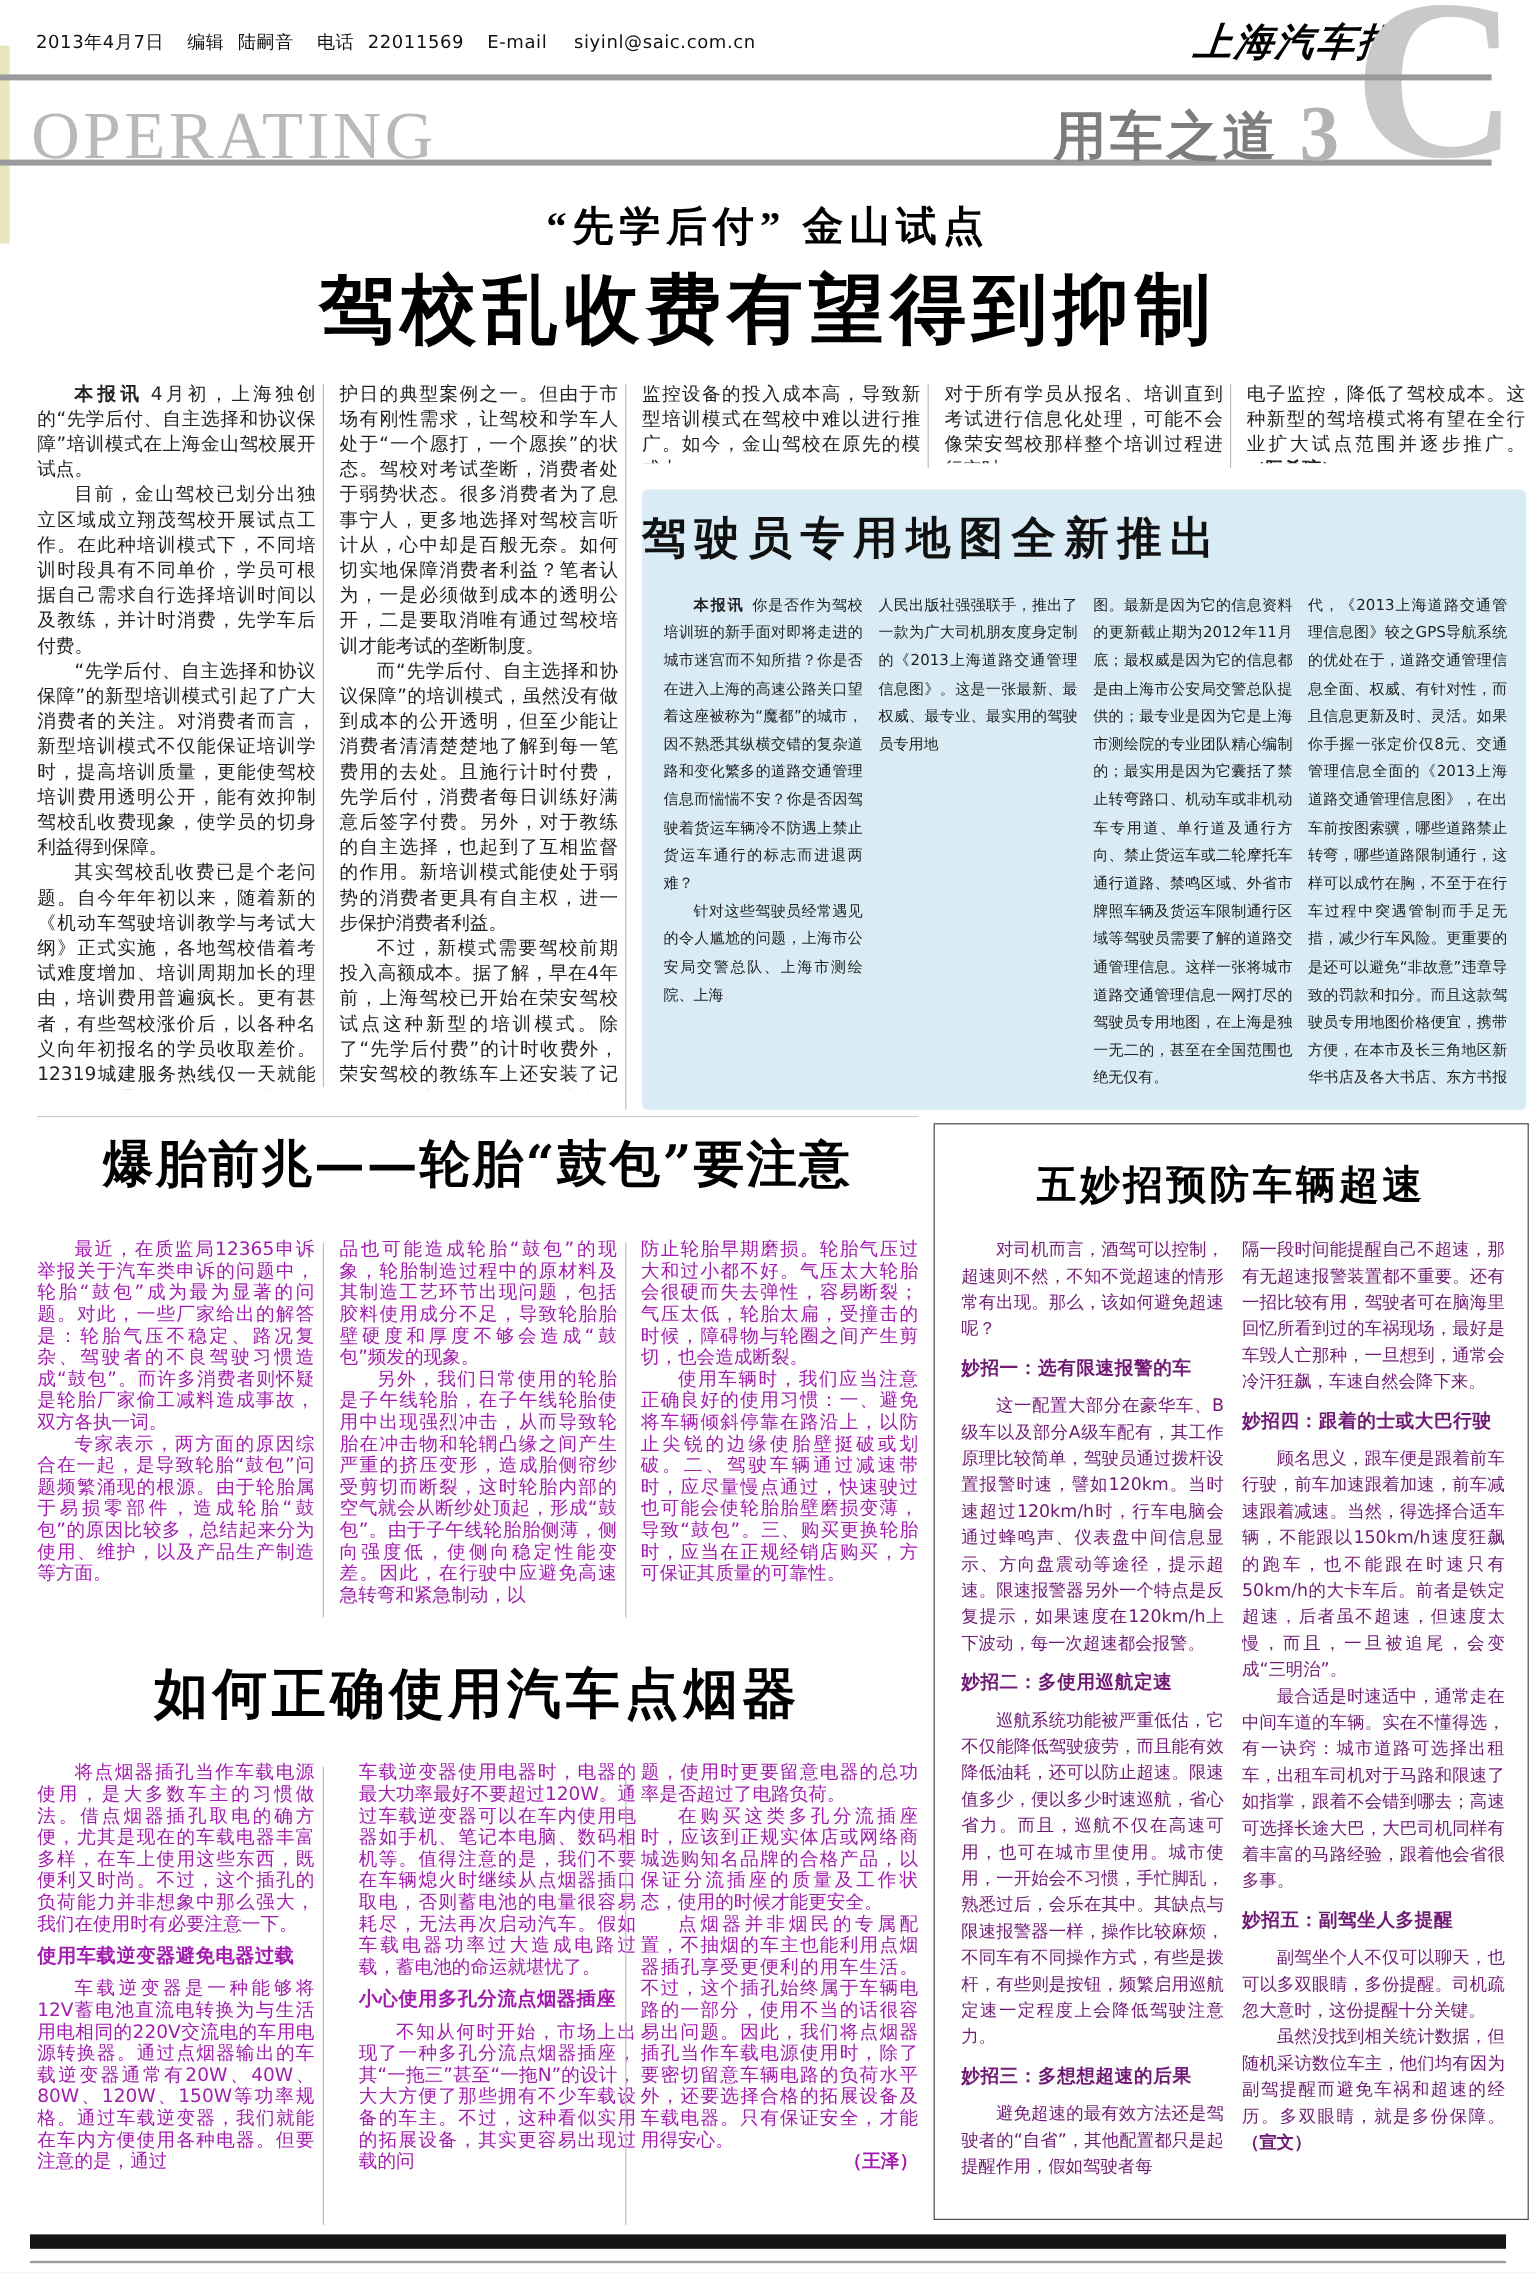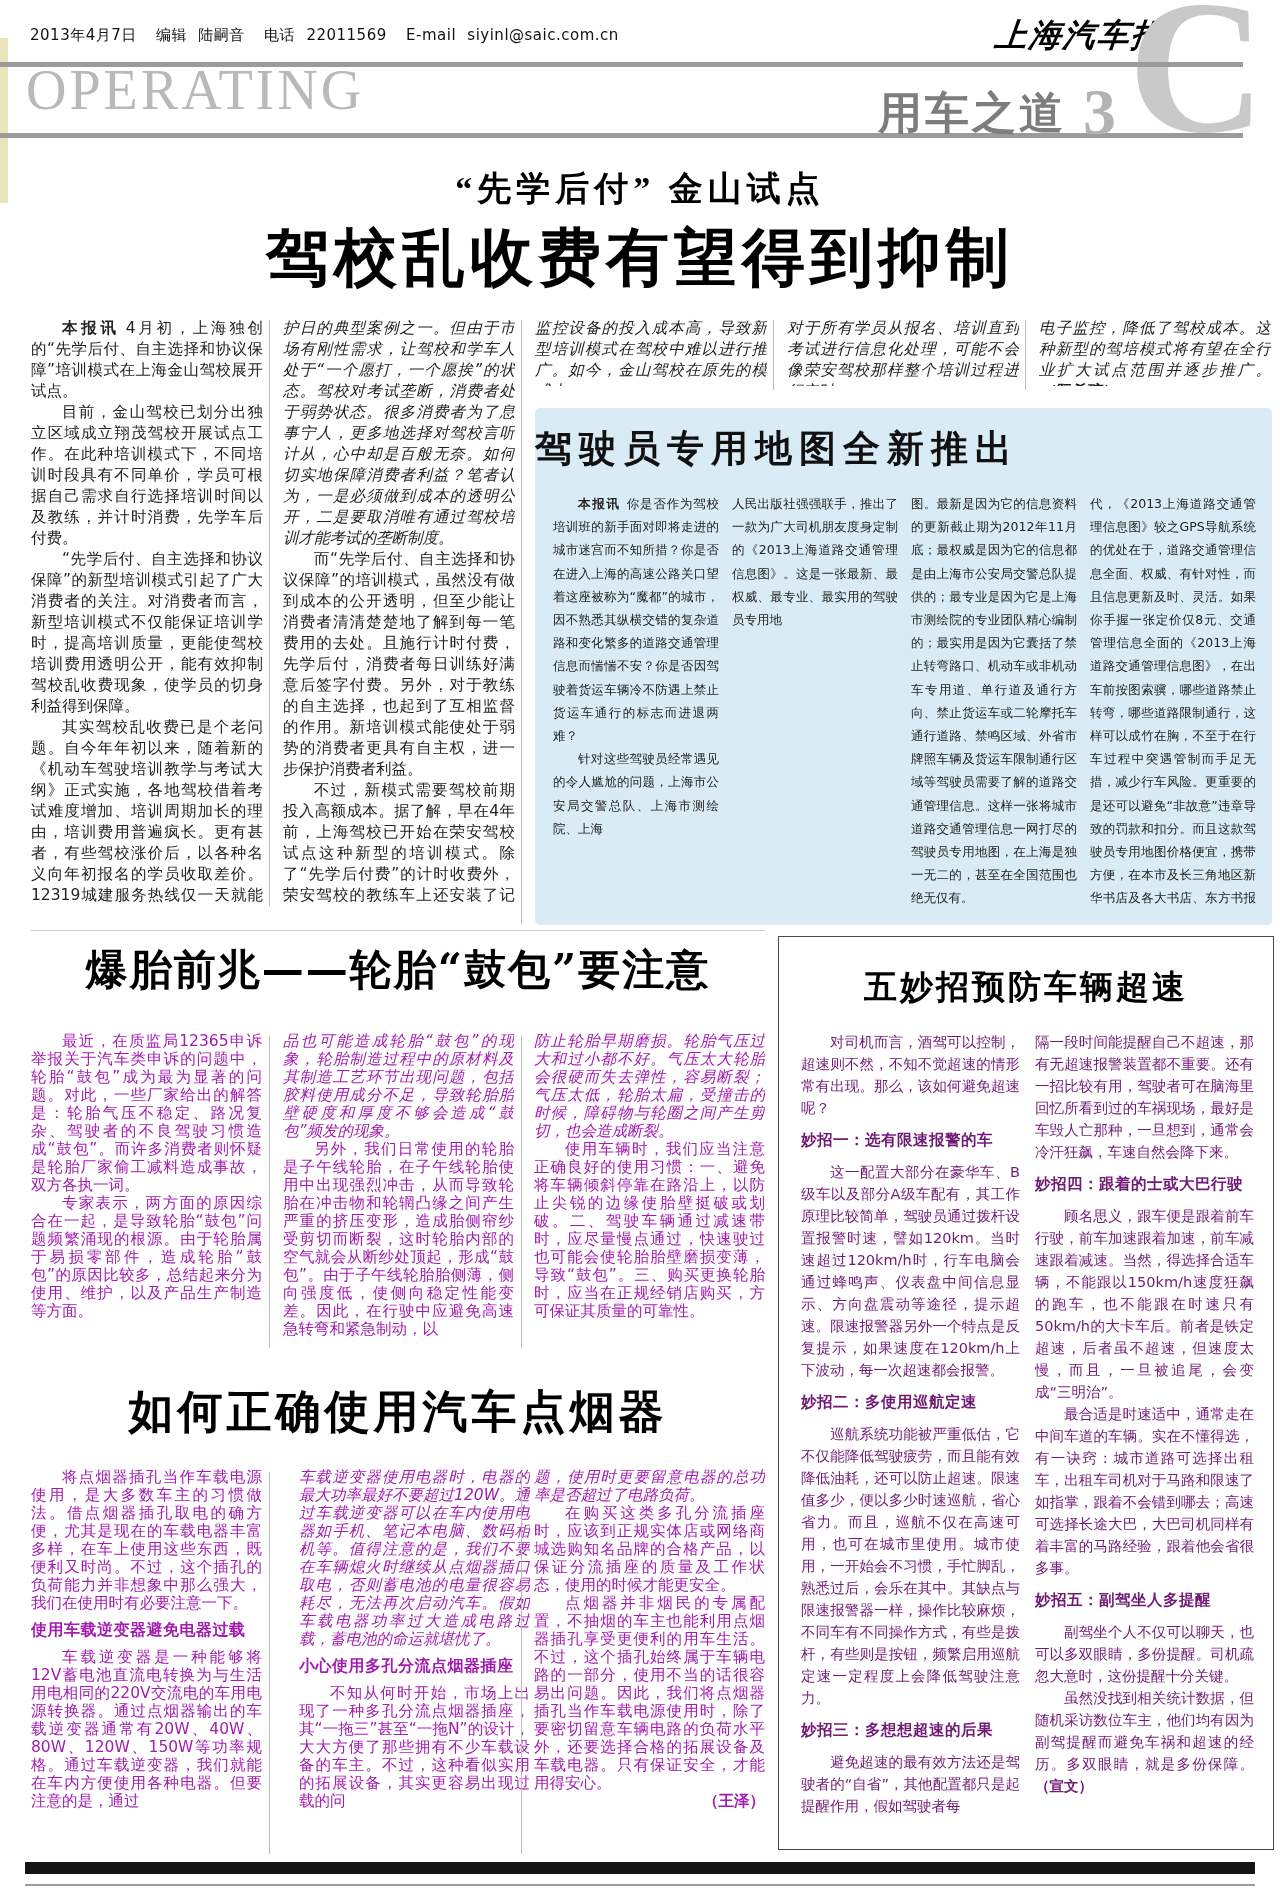--- a/index.html
+++ b/index.html
@@ -9,35 +9,35 @@
   
   .scan-strip{left:0;top:38px;width:8px;height:165px;background:#e9e5bd;}
   .dateline{left:30px;top:26px;font-size:15px;color:#111;letter-spacing:.5px;white-space:nowrap;}
   .dateline span{margin-right:14px;}
   .masthead{left:995px;top:14px;font-family:"DejaVu Serif",serif;font-style:italic;font-weight:bold;
             font-size:32px;letter-spacing:2px;transform:skewX(-6deg);color:#000;}
   .big-c{left:1128px;top:-28px;font-family:"Liberation Serif",serif;font-size:190px;line-height:190px;
          color:#c9c9c9;font-weight:bold;z-index:1;}
   .rule1{left:0;top:62px;width:1243px;height:5px;background:#9b9b9b;z-index:2;}
   .rule2{left:0;top:133px;width:1243px;height:5px;background:#9b9b9b;z-index:2;}
-  .operating{left:26px;top:60px;font-family:"Liberation Serif",serif;font-size:56px;line-height:60px;
+  .operating{left:26px;top:84px;font-family:"Liberation Serif",serif;font-size:56px;line-height:60px;
              color:#b9b9b9;letter-spacing:3px;z-index:3;}
   .section-cn{left:878px;top:84px;font-family:"DejaVu Serif",serif;font-weight:bold;font-size:44px;
               color:#7d7d7d;letter-spacing:3px;z-index:3;}
   .page-num{left:1083px;top:74px;font-family:"Liberation Serif",serif;font-size:66px;font-weight:bold;
             color:#b3b3b3;z-index:3;}
   
   .kicker{left:0;top:166px;width:1280px;text-align:center;font-family:Liberation Serif, serif;
           font-weight:bold;font-size:34px;letter-spacing:5px;color:#000;}
   .headline1{left:0;top:214px;width:1280px;text-align:center;font-size:63px;line-height:88px;
              font-weight:900;letter-spacing:5px;color:#000;}
   .col{position:absolute;text-align:justify;overflow:hidden;}
   .a1col{font-size:15.5px;line-height:21px;width:232px;color:#222;}
   .col p{margin:0;text-indent:2em;}
-  .col p.cont{text-indent:0;font-style:italic;}
+  .col p.cont{text-indent:0;}
   .lead{font-weight:bold;letter-spacing:1px;margin-right:6px;}
   .sig{font-weight:bold;}
   .vrule{position:absolute;width:1px;background:#bdbdbd;}
   
   .map-box{left:535px;top:408px;width:737px;height:517px;background:#d9ecf6;border-radius:5px;}
   .map-title{position:absolute;left:0;top:16px;width:100%;text-align:left;font-family:"DejaVu Serif",serif;
              font-weight:bold;font-size:37px;letter-spacing:7px;color:#111;}
   .map-body{position:absolute;left:18px;top:84px;right:16px;bottom:14px;display:flex;gap:13px;}
   .map-col{flex:1 1 0;font-size:12.5px;line-height:23.2px;text-align:justify;overflow:hidden;color:#222;}
   .map-col p{margin:0;text-indent:2em;}
@@ -72,21 +72,21 @@
 
 <div class="page">
 
   <div class="abs scan-strip"></div>
   <div class="abs dateline">
     <span>2013年4月7日</span>
     <span style="margin-right:6px;font-family:Liberation Serif, serif;">编辑</span>
     <span>陆嗣音</span>
     <span style="margin-right:6px;">电话</span>
     <span>22011569</span>
-    <span style="margin-right:6px;text-align:right;">E-mail</span>
+    <span style="margin-right:17px;text-align:right;">E-mail</span>
     <span>siyinl@saic.com.cn</span>
   </div>
   <div class="abs masthead">上海汽车报</div>
   <div class="abs big-c">C</div>
   <div class="abs rule1"></div>
   <div class="abs operating">OPERATING</div>
   <div class="abs section-cn">用车之道</div>
   <div class="abs page-num">3</div>
   <div class="abs rule2"></div>
 

